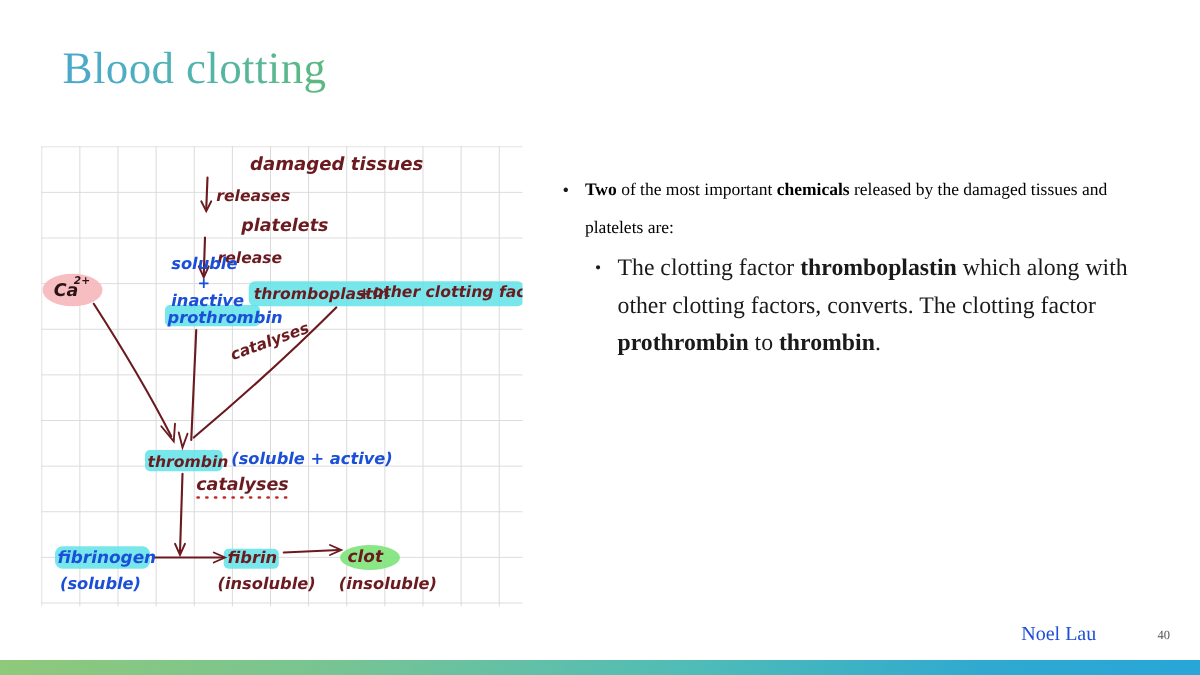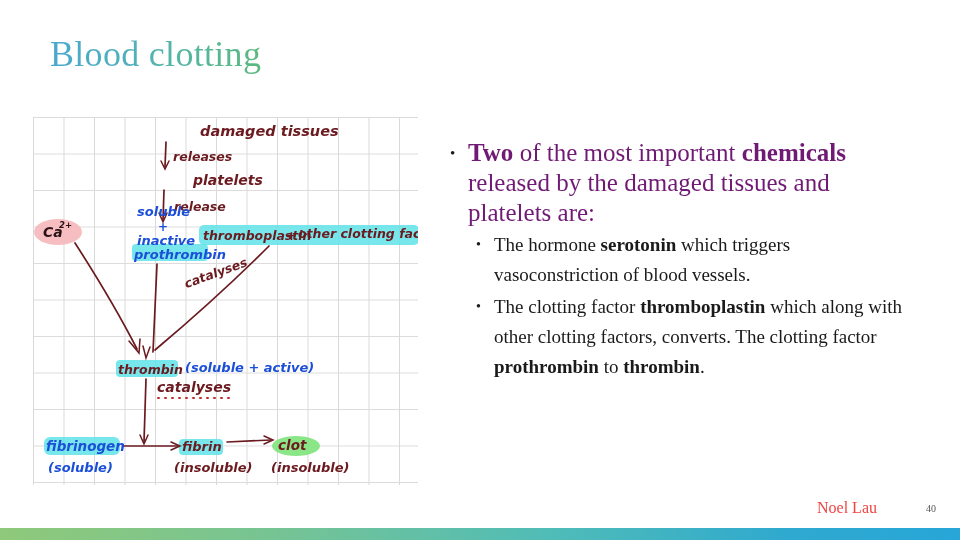--- a/index.html
+++ b/index.html
@@ -67,23 +67,23 @@
   
   #content-column {
     position: absolute;
     left: 448px;
     top: 138px;
     width: 462px;
   }
   .bullet-l1 {
     position: relative;
     padding-left: 20px;
-    font-size: 25px;
+    font-size: 14px;
     line-height: 30px;
-    color: #701a75;
+    color: #000000;
     margin-bottom: 2px;
   }
   .bullet-l2 {
     position: relative;
     padding-left: 20px;
     font-size: 19px;
     line-height: 30px;
     color: #1a1a1a;
     margin-bottom: 2px;
   }
@@ -100,21 +100,21 @@
   }
   .bullet-l2::before { font-size: 14px; }
   .b { font-weight: 700; }
 
   
   #footer-author {
     position: absolute;
     right: 83px;
     bottom: 23px;
     font-size: 16px;
-    color: #ef4444;
+    color: #1d4ed8;
     margin-top: 16px;
   }
   #footer-pagenum {
     position: absolute;
     right: 24px;
     bottom: 26px;
     font-size: 10px;
     color: #555555;
   }
   #bottom-bar {
@@ -208,23 +208,20 @@
   </svg>
 </div>
 
 <div id="content-column">
 
   <div class="bullet-l1">
     <span class="b">Two</span><span> of the most important </span><span class="b">chemicals</span><span> released by the damaged tissues and platelets are:</span>
   </div>
 
   <div class="sub-list">
-    <div class="bullet-l2">
-      <span>The hormone </span><span class="b">serotonin</span><span> which triggers vasoconstriction of blood vessels.</span>
-    </div>
 
     <div class="bullet-l2">
       <span>The clotting factor </span><span class="b">thromboplastin</span><span> which along with other clotting factors, converts. The clotting factor </span><span class="b">prothrombin</span><span> to </span><span class="b">thrombin</span><span>.</span>
     </div>
   </div>
 
 </div>
 
 <div id="footer-author">Noel Lau</div>
 <div id="footer-pagenum">40</div>

